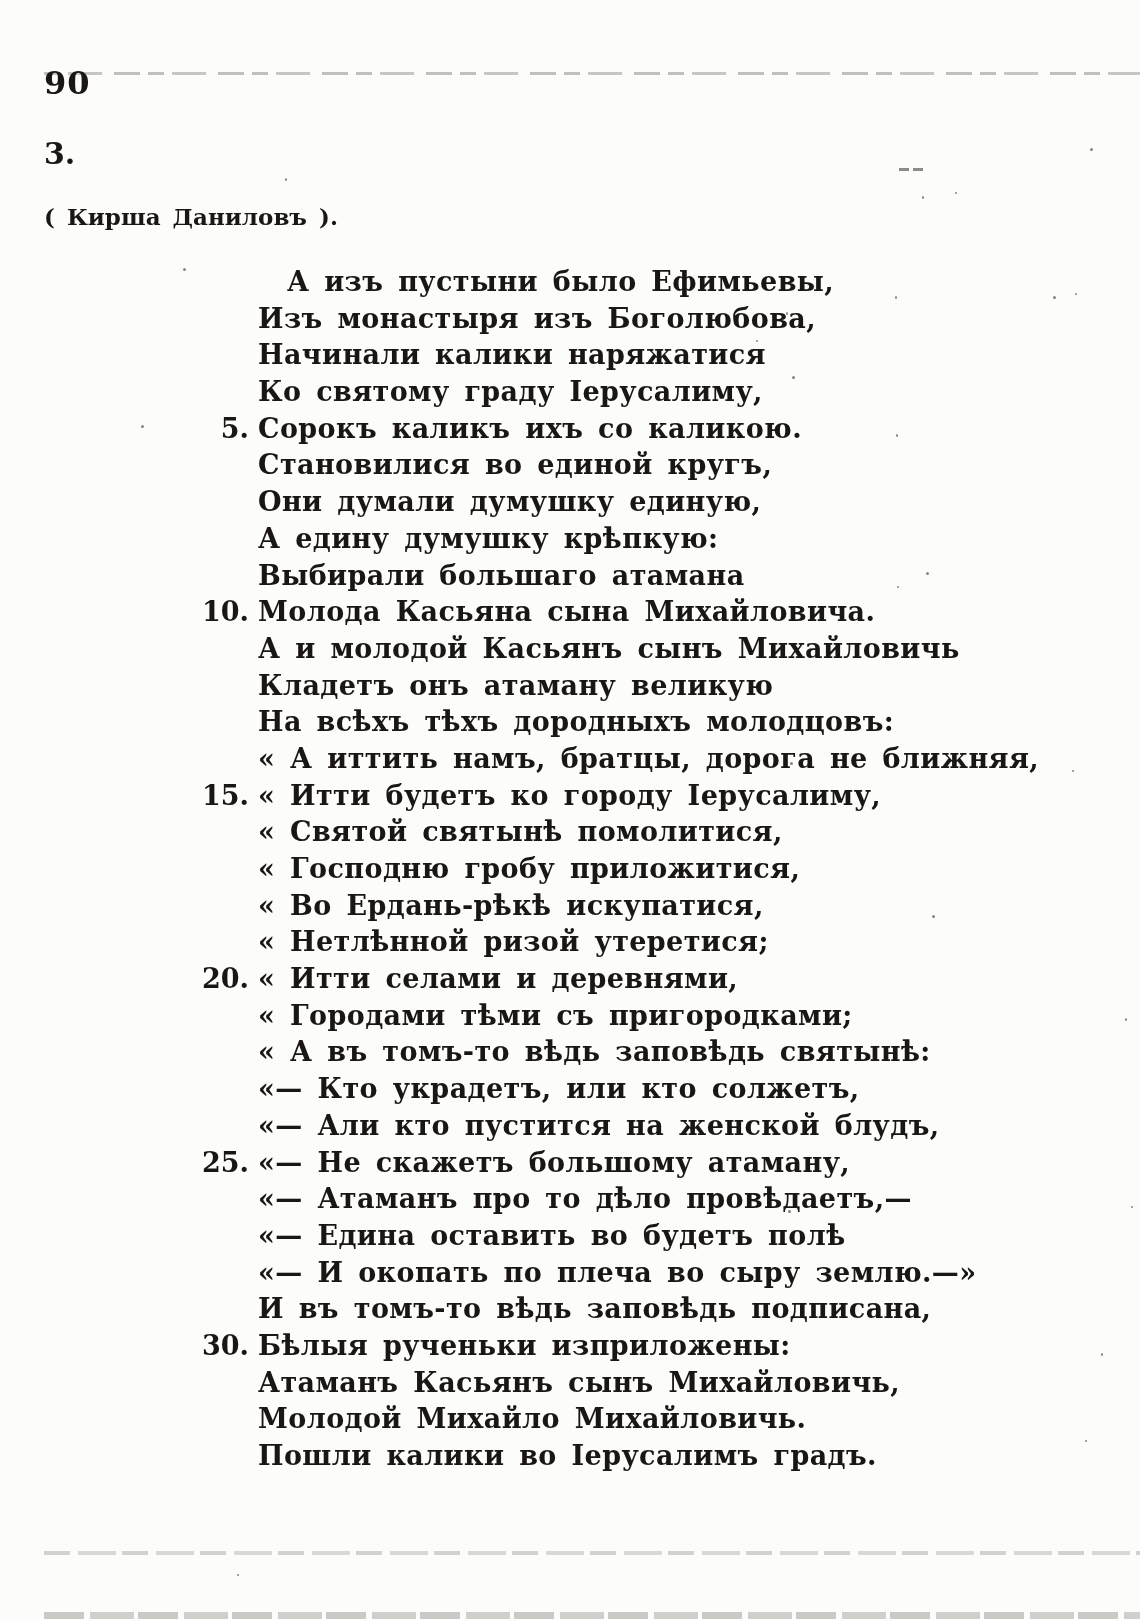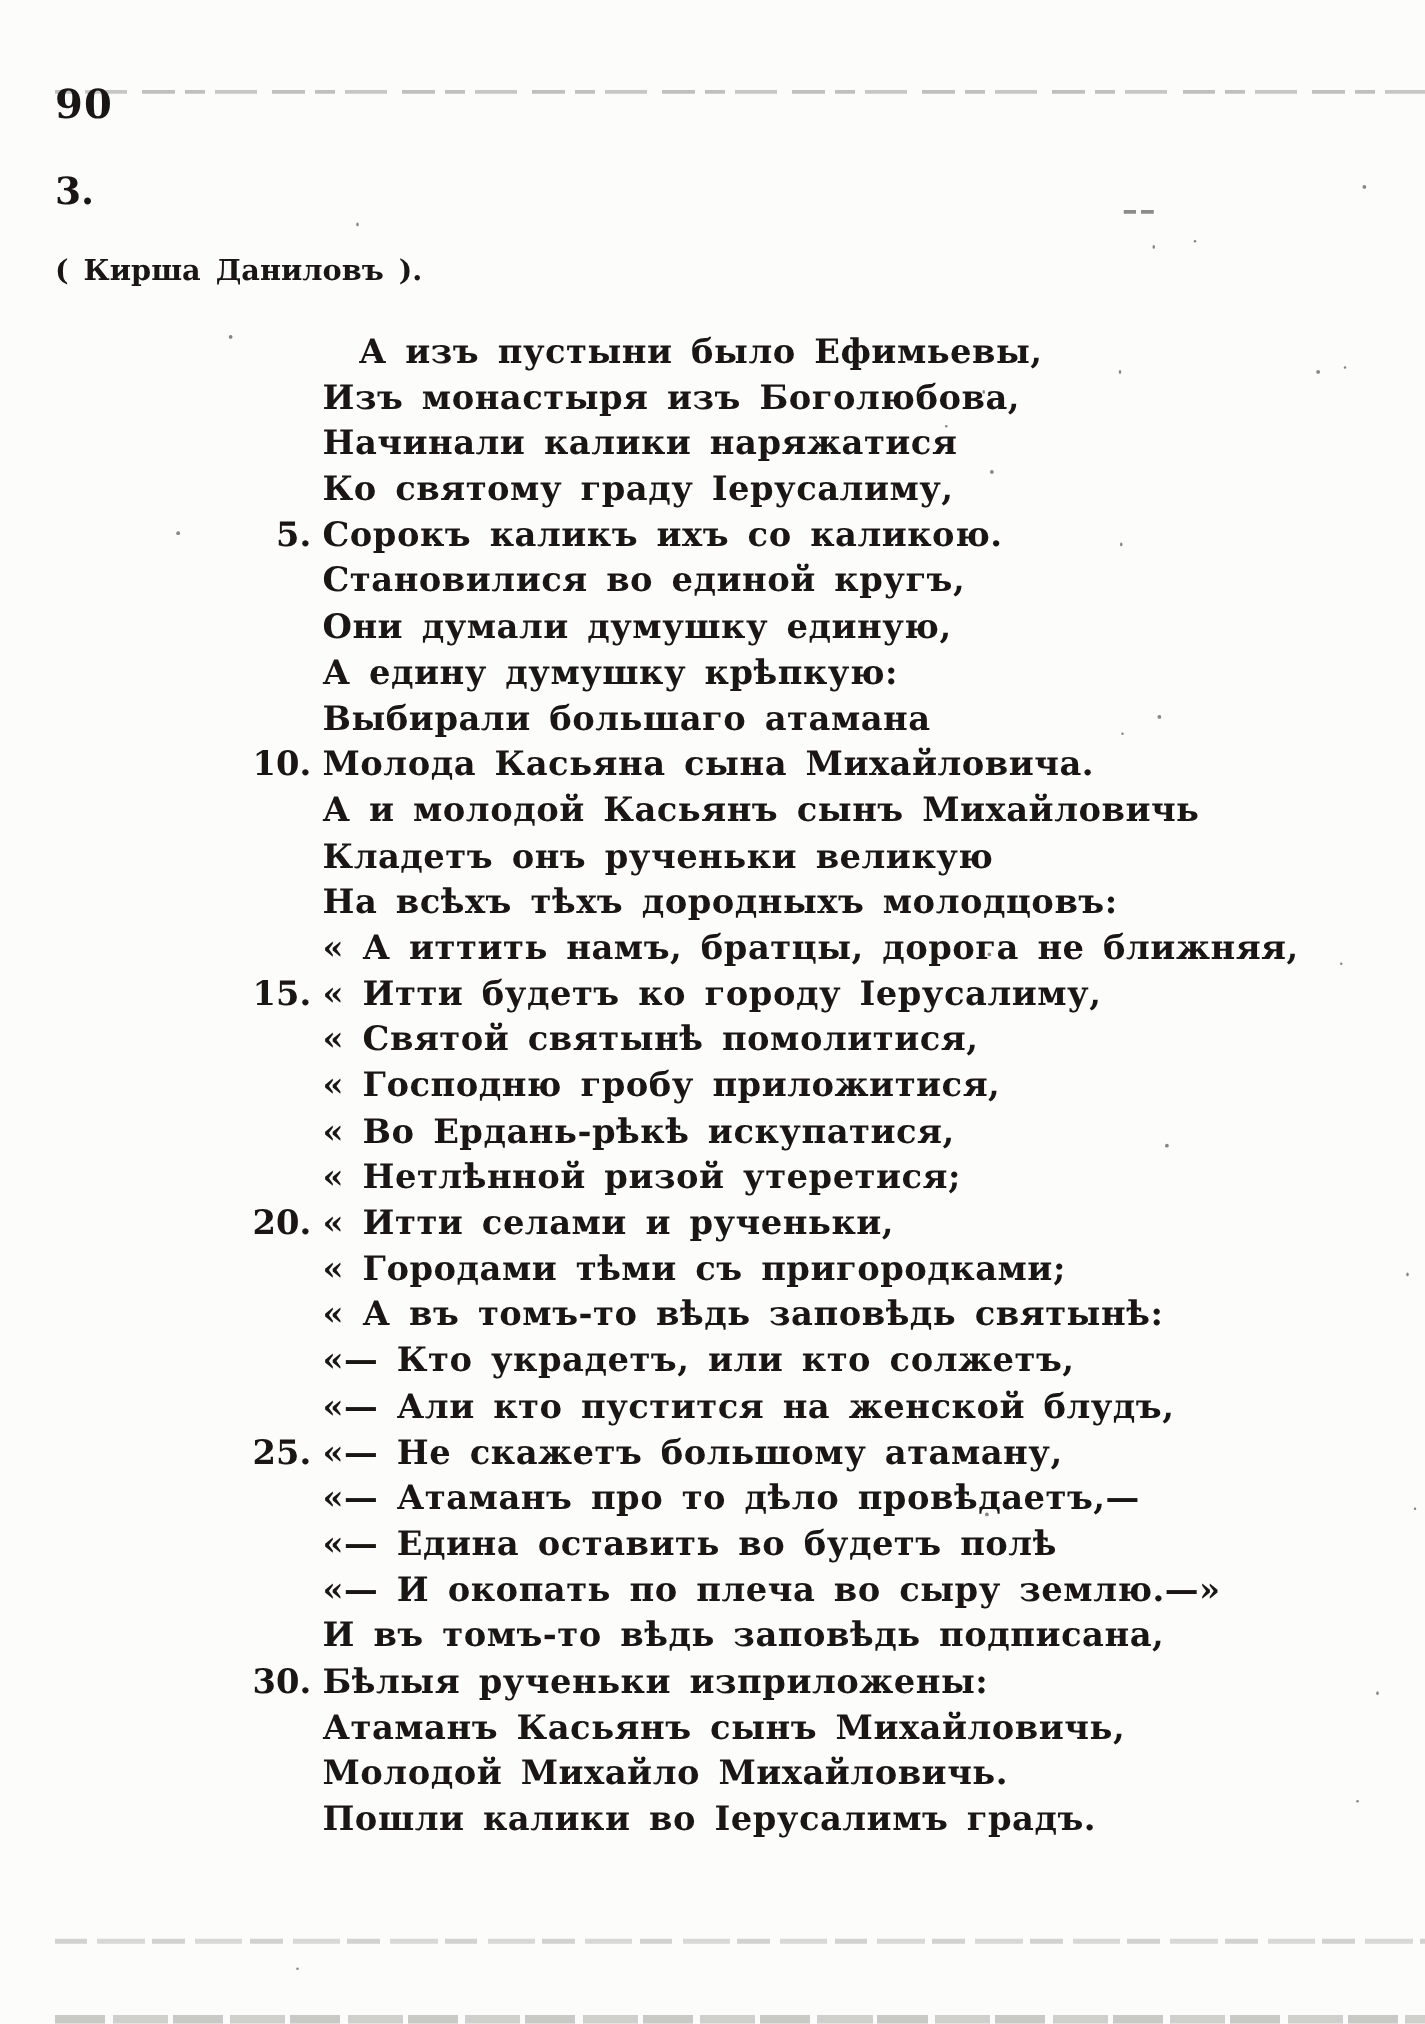--- a/index.html
+++ b/index.html
@@ -175,21 +175,21 @@
       <div class="line">
         <span class="num">10.</span>
         <span class="txt">Молода Касьяна сына Михайловича.</span>
       </div>
       <div class="line">
         <span class="num"></span>
         <span class="txt">А и молодой Касьянъ сынъ Михайловичь</span>
       </div>
       <div class="line">
         <span class="num"></span>
-        <span class="txt">Кладетъ онъ рученьки великую</span>
+        <span class="txt">Кладетъ онъ атаману великую</span>
       </div>
       <div class="line">
         <span class="num"></span>
         <span class="txt">На всѣхъ тѣхъ дородныхъ молодцовъ:</span>
       </div>
       <div class="line">
         <span class="num"></span>
         <span class="txt">« А иттить намъ, братцы, дорога не ближняя,</span>
       </div>
       <div class="line">
@@ -207,21 +207,21 @@
       <div class="line">
         <span class="num"></span>
         <span class="txt">« Во Ердань-рѣкѣ искупатися,</span>
       </div>
       <div class="line">
         <span class="num"></span>
         <span class="txt">« Нетлѣнной ризой утеретися;</span>
       </div>
       <div class="line">
         <span class="num">20.</span>
-        <span class="txt">« Итти селами и рученьки,</span>
+        <span class="txt">« Итти селами и деревнями,</span>
       </div>
       <div class="line">
         <span class="num"></span>
         <span class="txt">« Городами тѣми съ пригородками;</span>
       </div>
       <div class="line">
         <span class="num"></span>
         <span class="txt">« А въ томъ-то вѣдь заповѣдь святынѣ:</span>
       </div>
       <div class="line">

